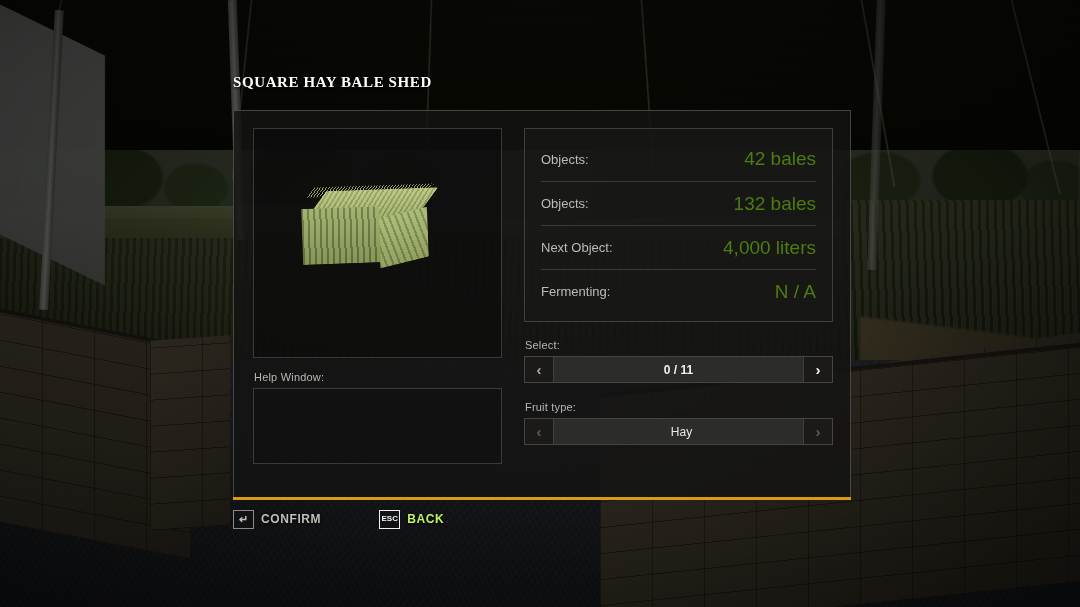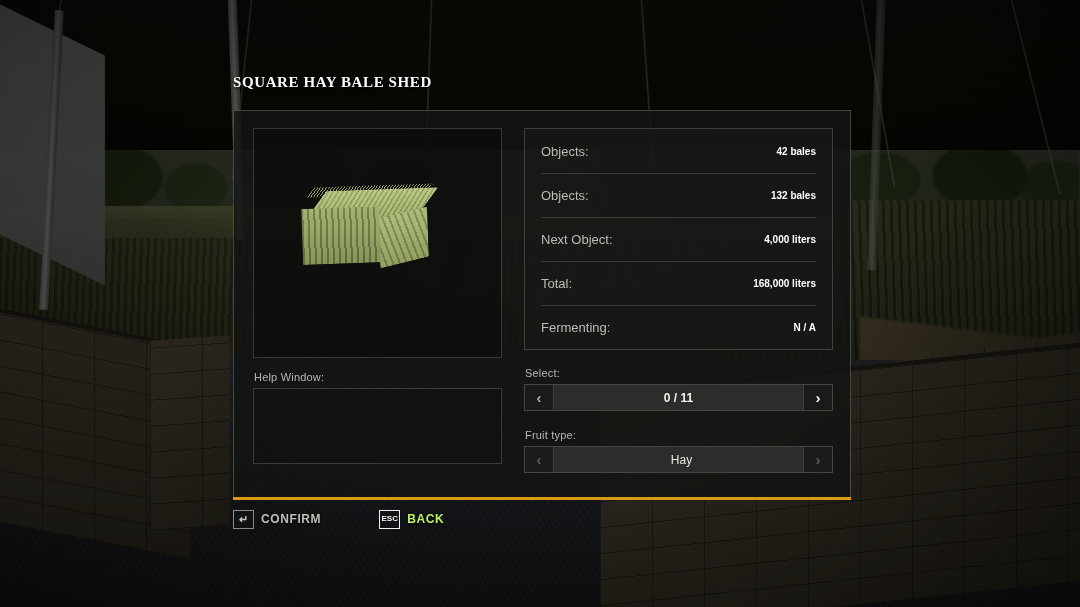--- a/index.html
+++ b/index.html
@@ -173,29 +173,29 @@
   #help-box {
     width:249px; height:76px;
     border:1px solid rgba(185,183,175,.26);
     background:rgba(14,14,13,.5);
   }
 
   
   #stats {
     border:1px solid rgba(185,183,175,.26);
     background:rgba(26,25,24,.55);
-    padding:0 16px;
+    padding:8px 16px;
   }
   .stat-row {
     display:flex; justify-content:space-between; align-items:center;
     height:44px; border-top:1px solid rgba(180,178,170,.22);
   }
   .stat-row:first-child { border-top:none; }
   .stat-label { font-size:13px; color:#bdbbb4; }
-  .stat-value { font-size:10px; font-weight:bold; color:#ffffff; }
+  .stat-value { font-size:19px; font-weight:normal; color:#4d7c0f; }
 
   
   #select-label { margin-top:17px; }
   #fruit-label  { margin-top:18px; }
   .selector {
     display:flex; height:27px;
     border:1px solid rgba(185,183,175,.24);
     background:rgba(36,35,34,.85);
   }
   .sel-arrow {
@@ -297,24 +297,20 @@
       </div>
       <div class="stat-row">
         <span class="stat-label">Objects:</span>
         <span class="stat-value">132 bales</span>
       </div>
       <div class="stat-row">
         <span class="stat-label">Next Object:</span>
         <span class="stat-value">4,000 liters</span>
       </div>
       <div class="stat-row">
-        <span class="stat-label">Total:</span>
-        <span class="stat-value">168,000 liters</span>
-      </div>
-      <div class="stat-row">
         <span class="stat-label">Fermenting:</span>
         <span class="stat-value">N / A</span>
       </div>
     </div>
 
     <div class="field-label" id="select-label">Select:</div>
     <div class="selector">
       <div class="sel-arrow left semi">‹</div>
       <div class="sel-value">0 / 11</div>
       <div class="sel-arrow right">›</div>

